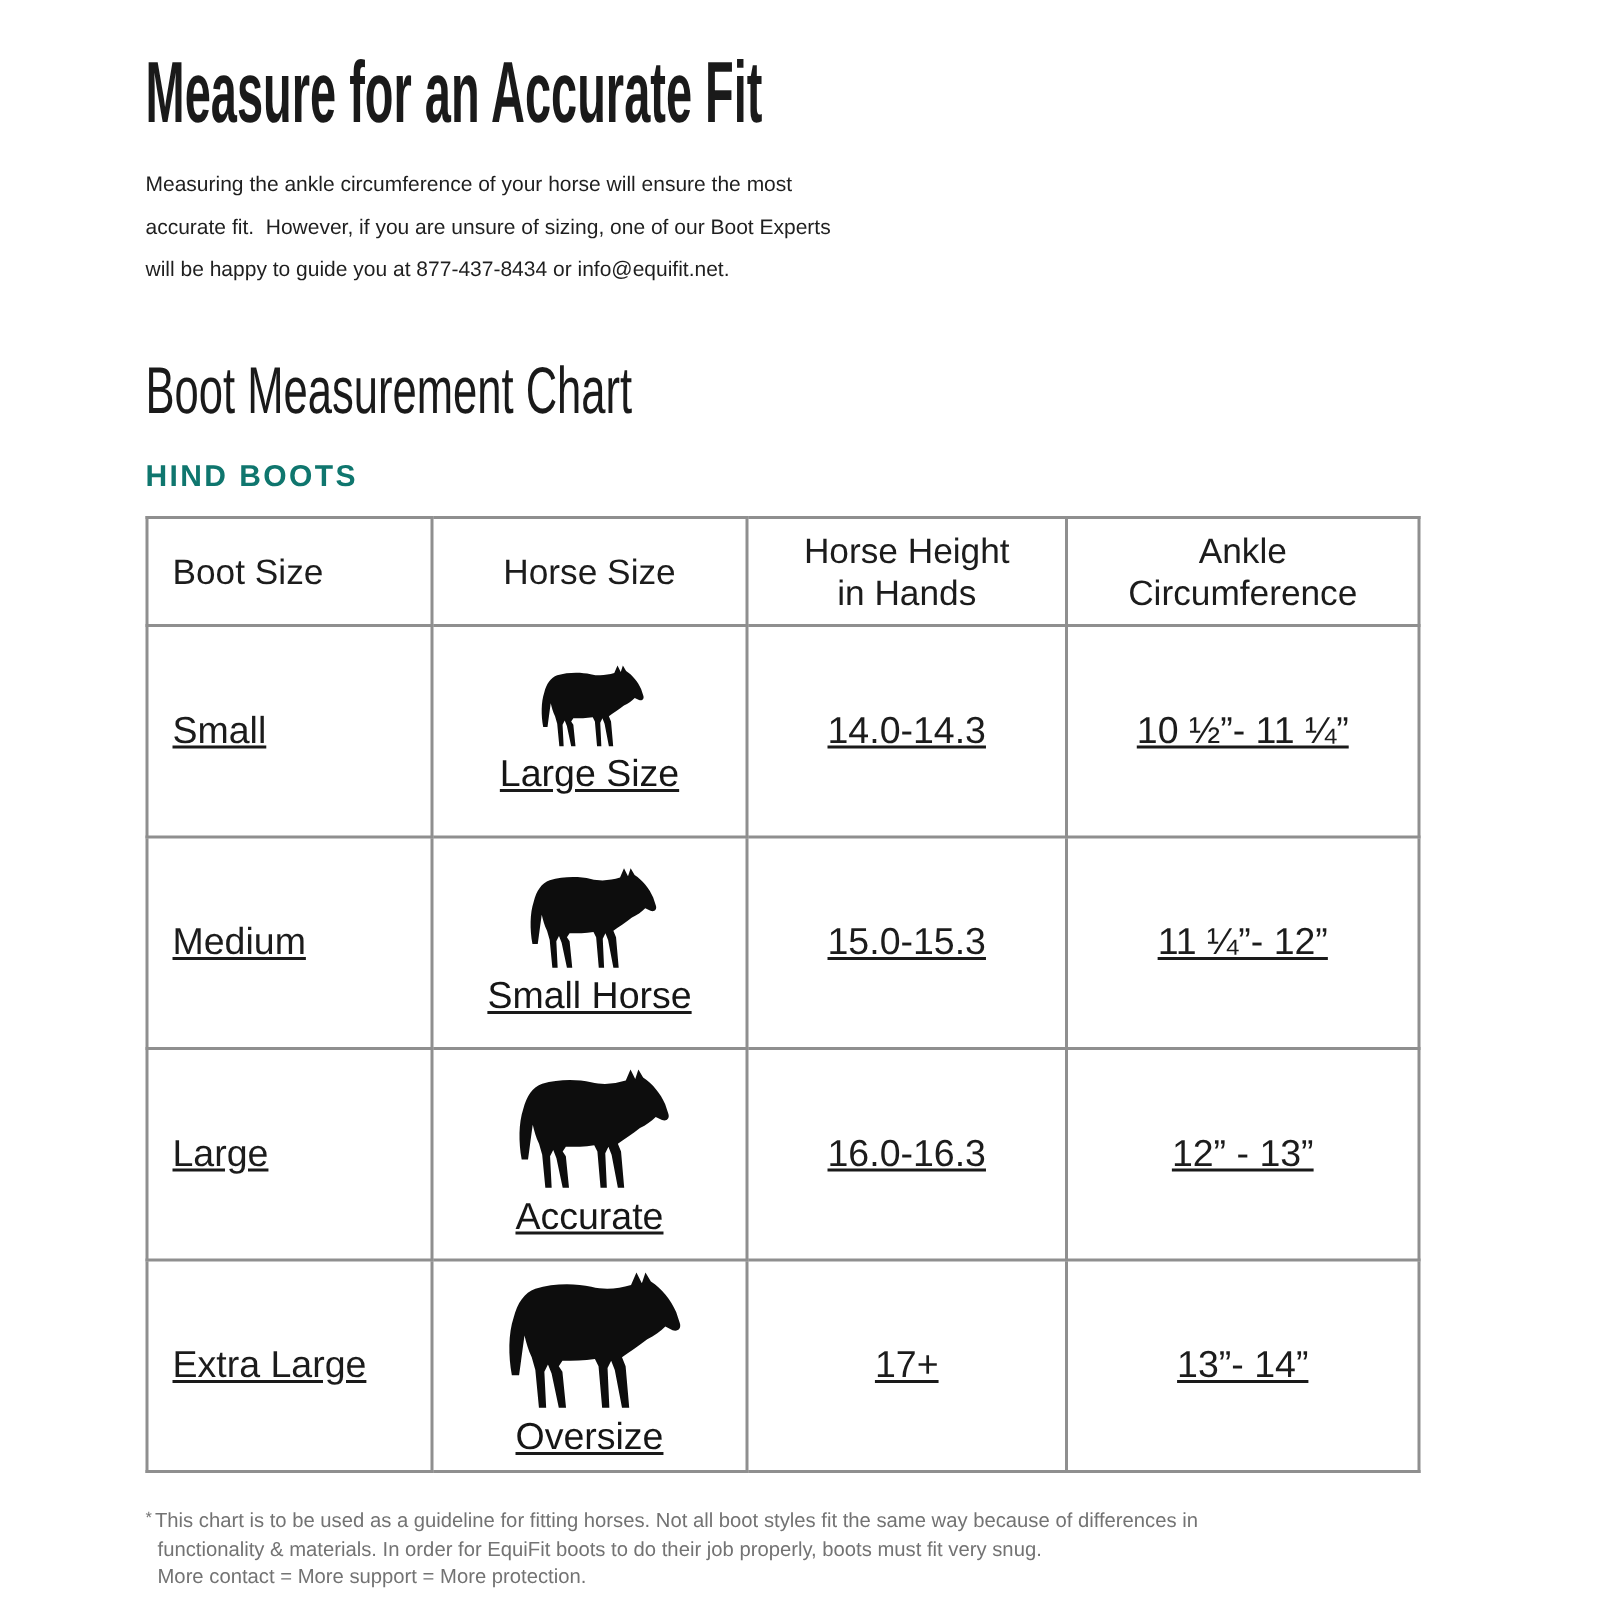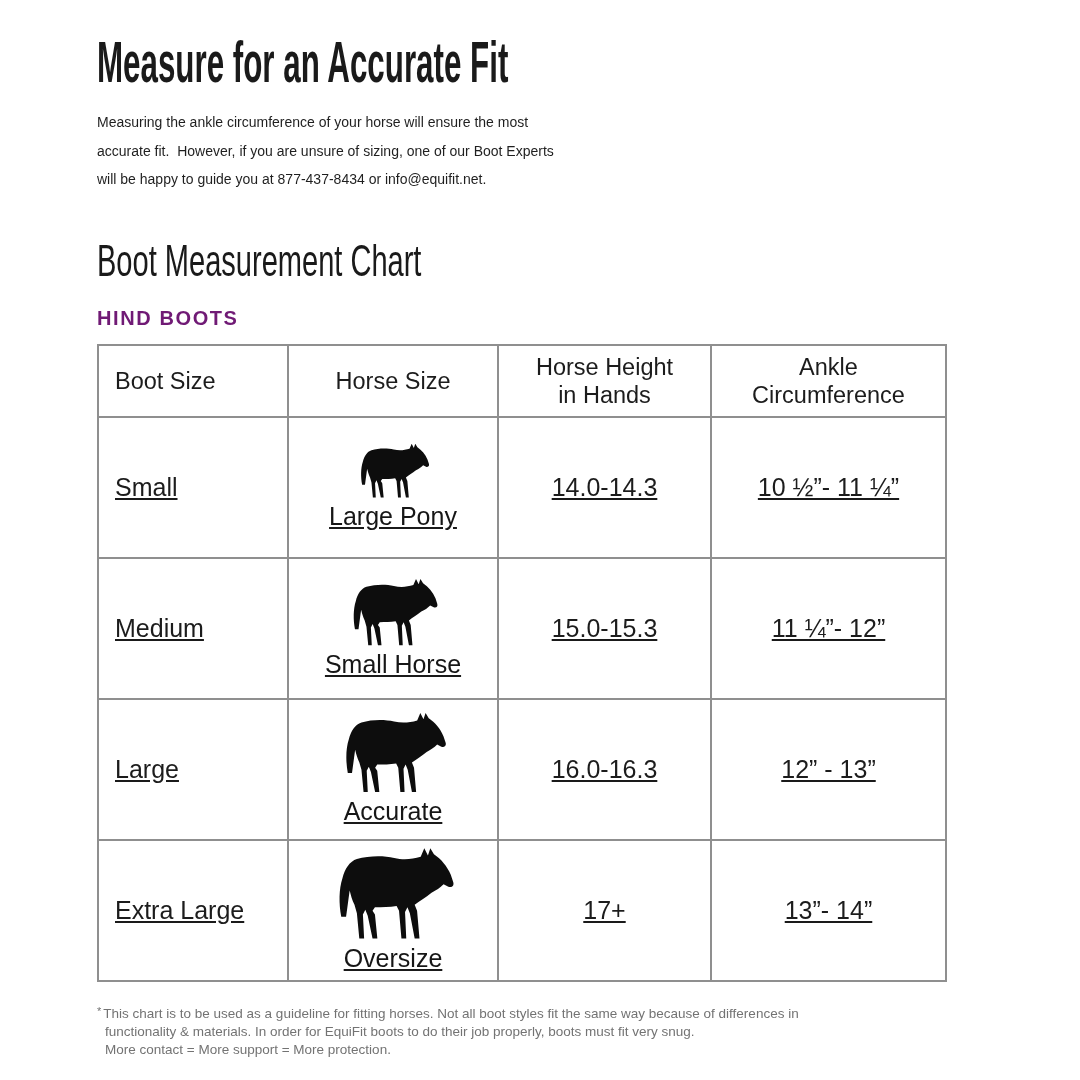--- a/index.html
+++ b/index.html
@@ -45,21 +45,21 @@
     white-space: nowrap;
     transform: scaleX(0.66);
     transform-origin: 0 50%;
   }
 
   .sub-heading {
     margin: 0 0 14px 0;
     font-size: 20px;
     font-weight: 700;
     letter-spacing: 1.6px;
-    color: #701a75;
+    color: #0f766e;
   }
 
   
   table.measure-table {
     border-collapse: collapse;
     table-layout: fixed;
     width: 848px;
   }
   .measure-table th, .measure-table td {
     border: 2px solid #8f8f8f;
@@ -193,21 +193,21 @@
       </tr>
     </thead>
     <tbody>
       <tr>
         <td class="left">Small</td>
         <td>
           <div class="horse-cell-inner">
             <svg class="horse-icon horse-size-0">
                 <use href="#horse-shape"></use>
               </svg>
-            <span class="horse-label">Large Pony</span>
+            <span class="horse-label">Large Size</span>
           </div>
         </td>
         <td>14.0-14.3</td>
         <td>10 ½”- 11 ¼”</td>
       </tr>
       <tr>
         <td class="left">Medium</td>
         <td>
           <div class="horse-cell-inner">
             <svg class="horse-icon horse-size-1">

